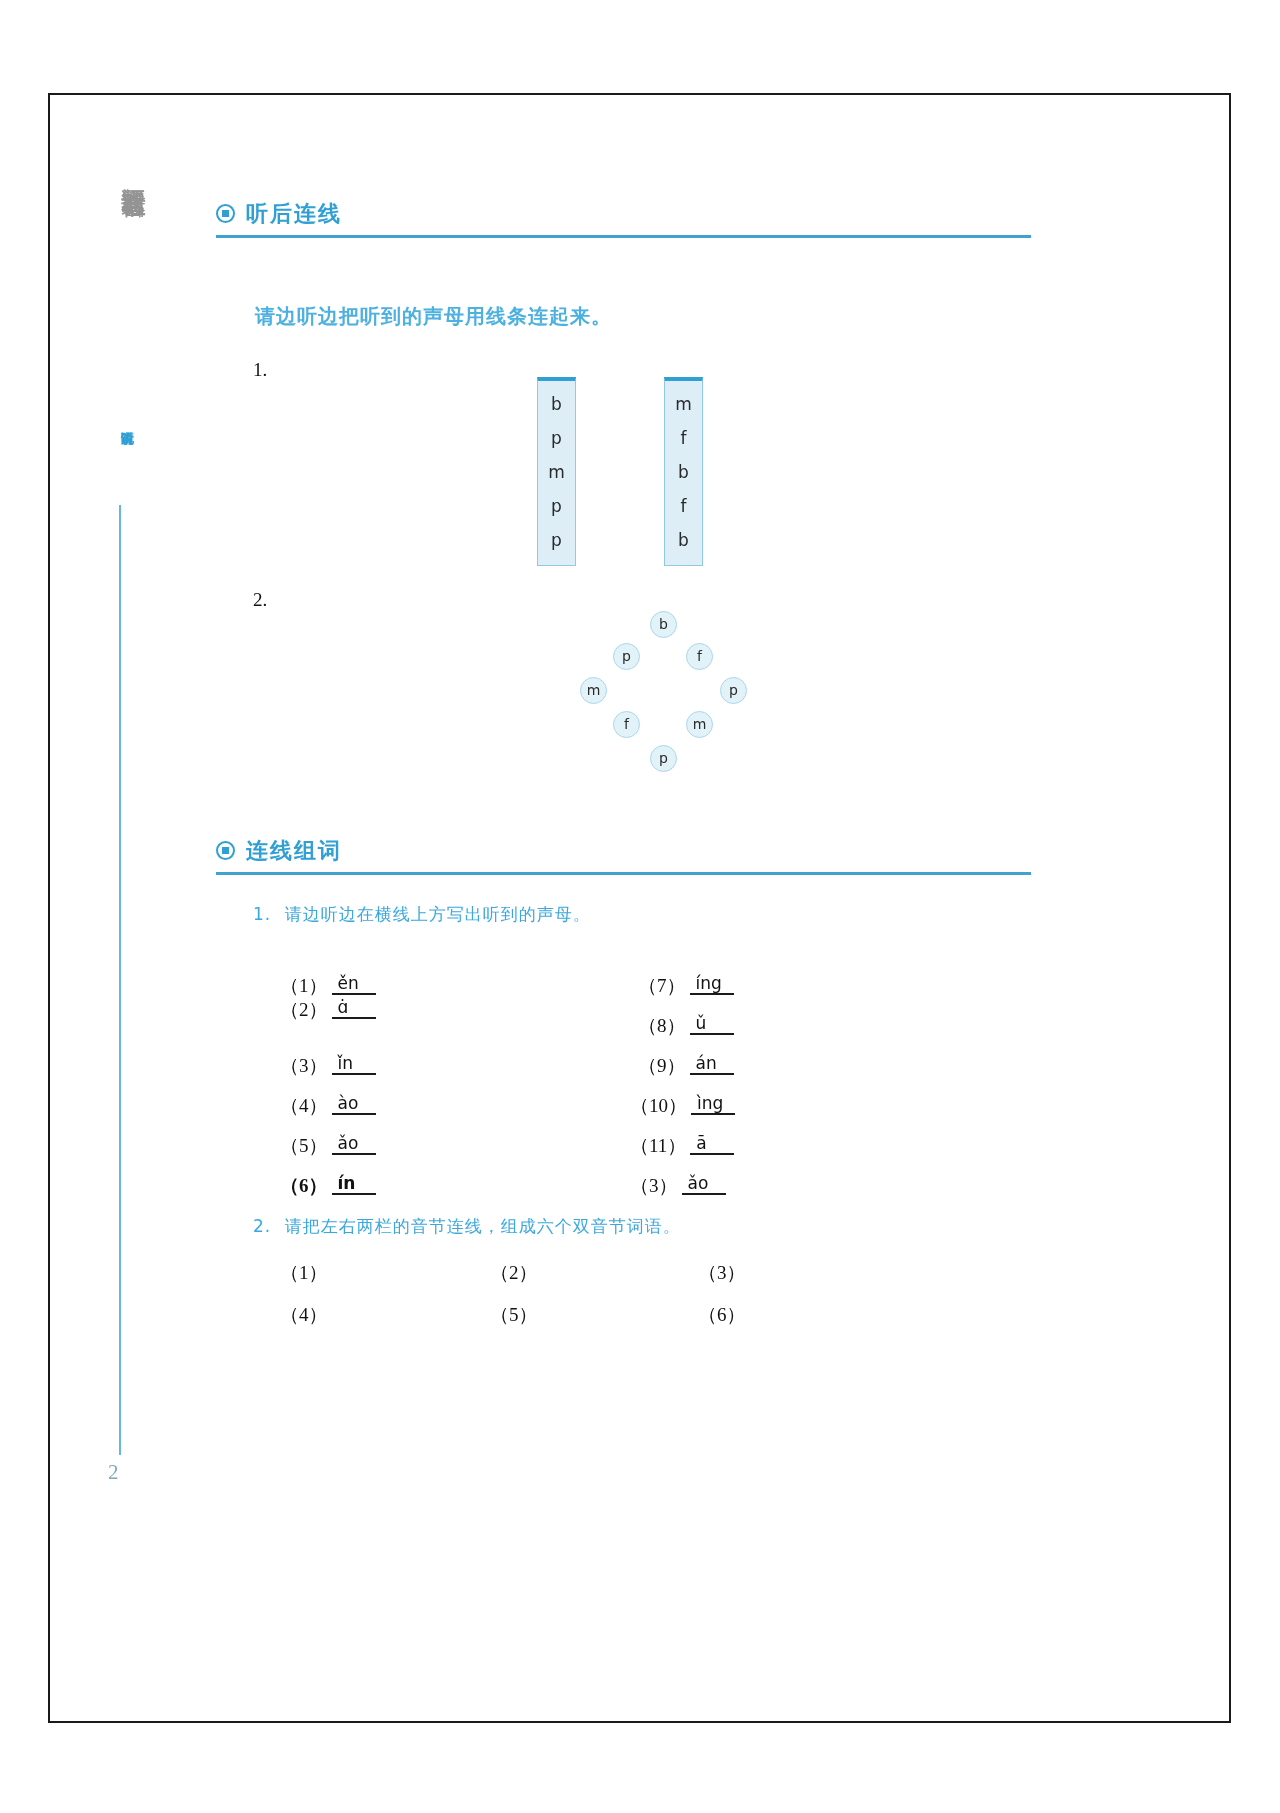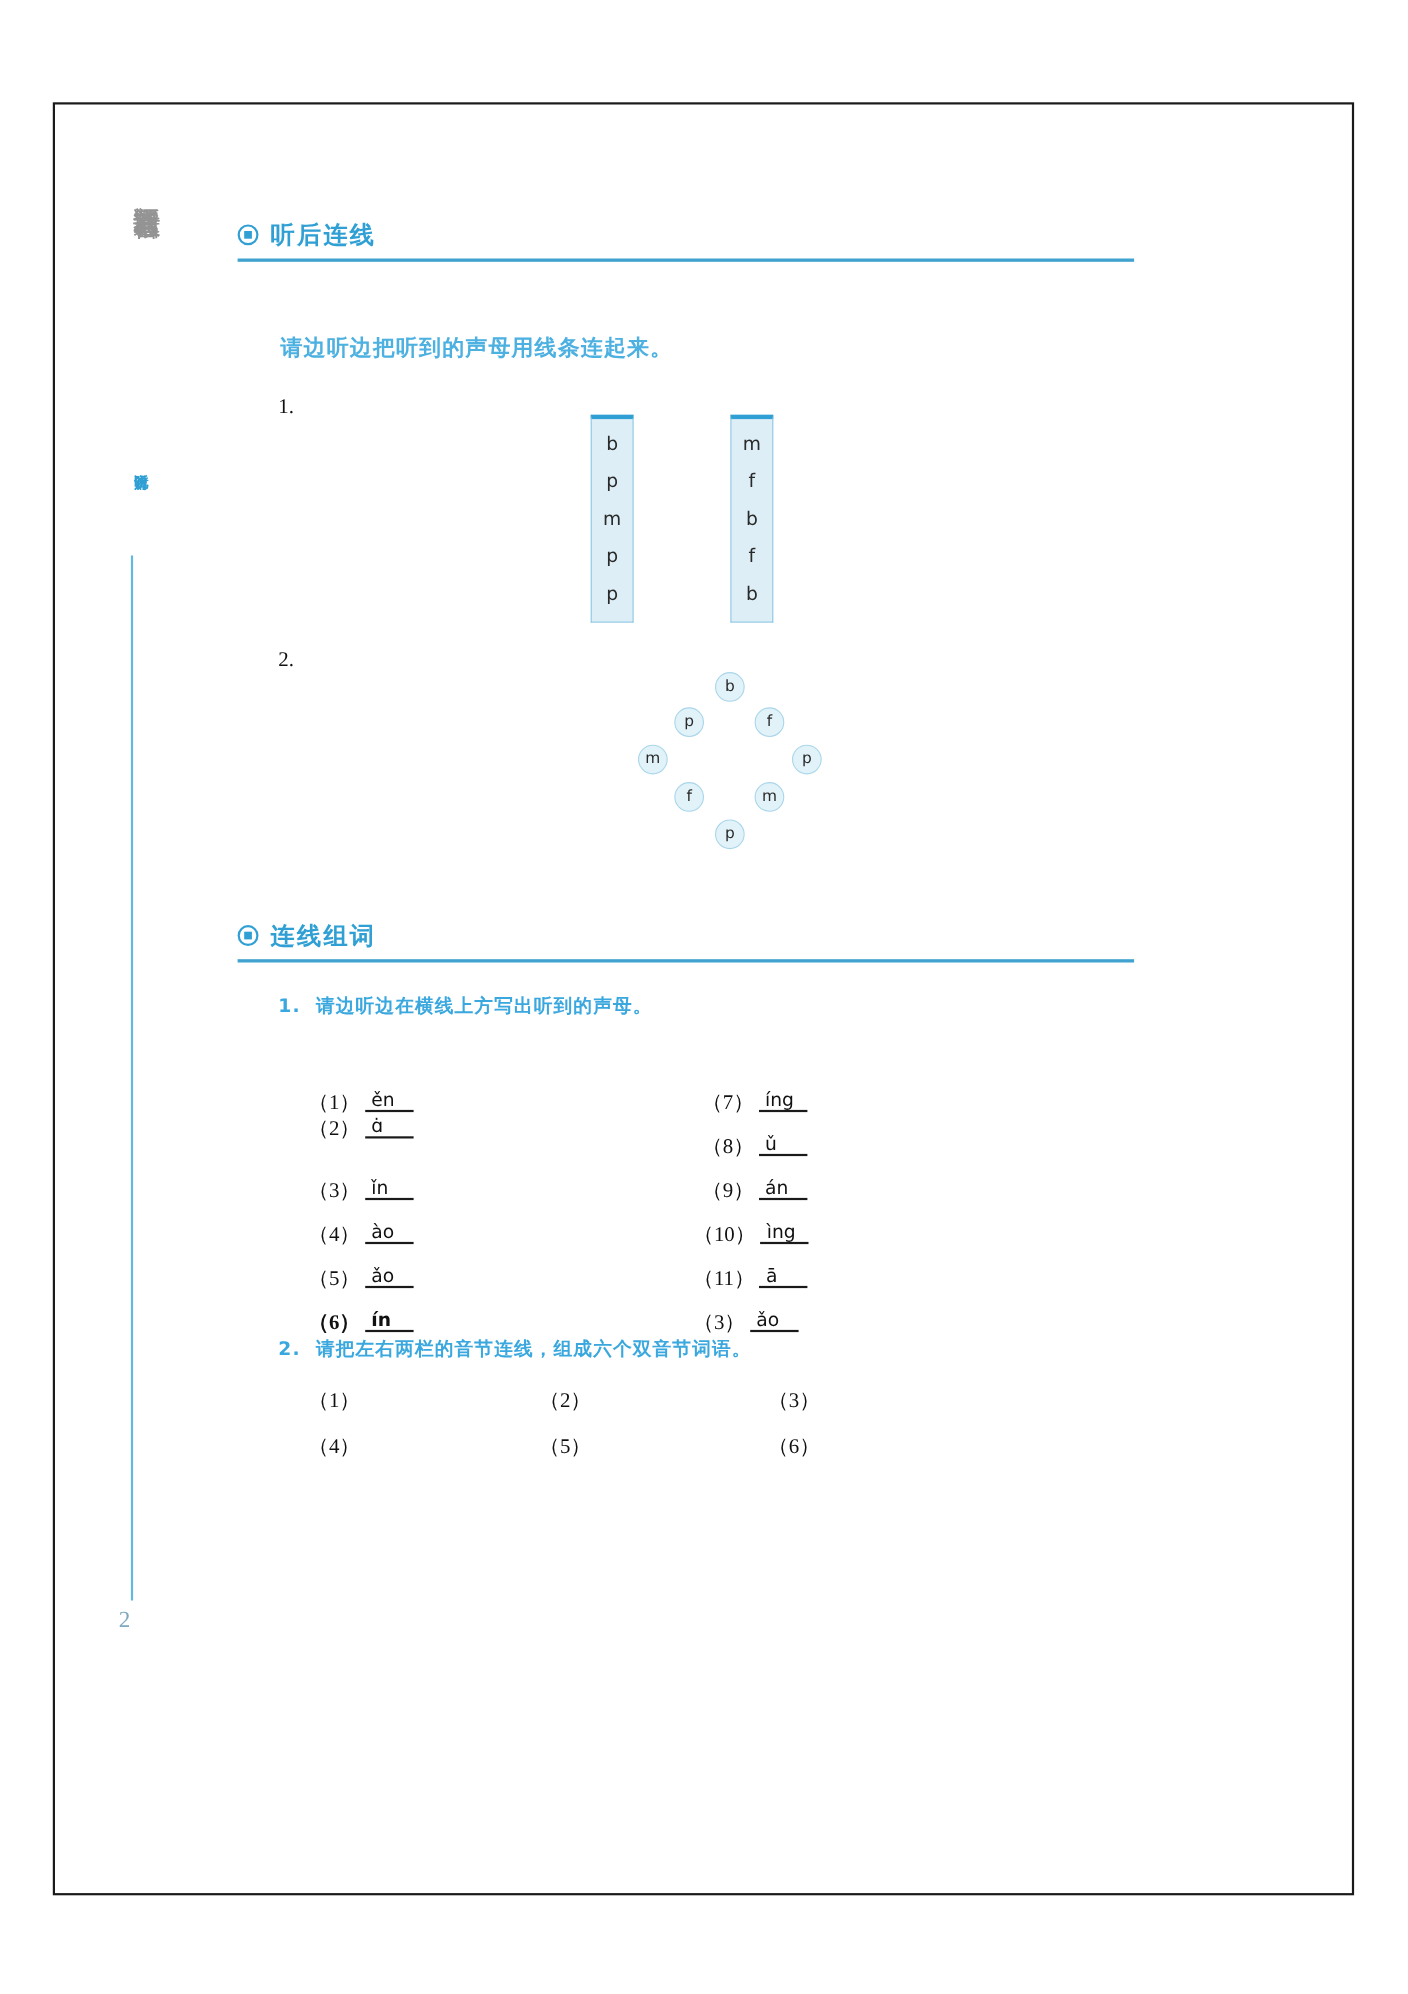--- a/index.html
+++ b/index.html
@@ -186,31 +186,31 @@
     font-size: 14px;
     color: #2a2a2a;
     text-align: center;
     line-height: 25px;
   }
 
   
   .sub-instruction {
     font-family: "DejaVu Sans", sans-serif;
     font-size: 17px;
-    font-weight: bold;
+    font-weight: normal;
     color: #3aa8de;
     letter-spacing: 1px;
     white-space: nowrap;
   }
   .sub-instruction .idx { margin-right: 7px; }
 
   
   .pin-grid {
     position: relative;
-    margin-top: 36px;
+    margin-top: 20px;
   }
   .pin-item {
     position: absolute;
     font-family: "Liberation Serif", serif;
     font-size: 19px;
     color: #111;
     white-space: nowrap;
   }
   .pin-item .label { display: inline-block; }
   .pin-item .blank {

